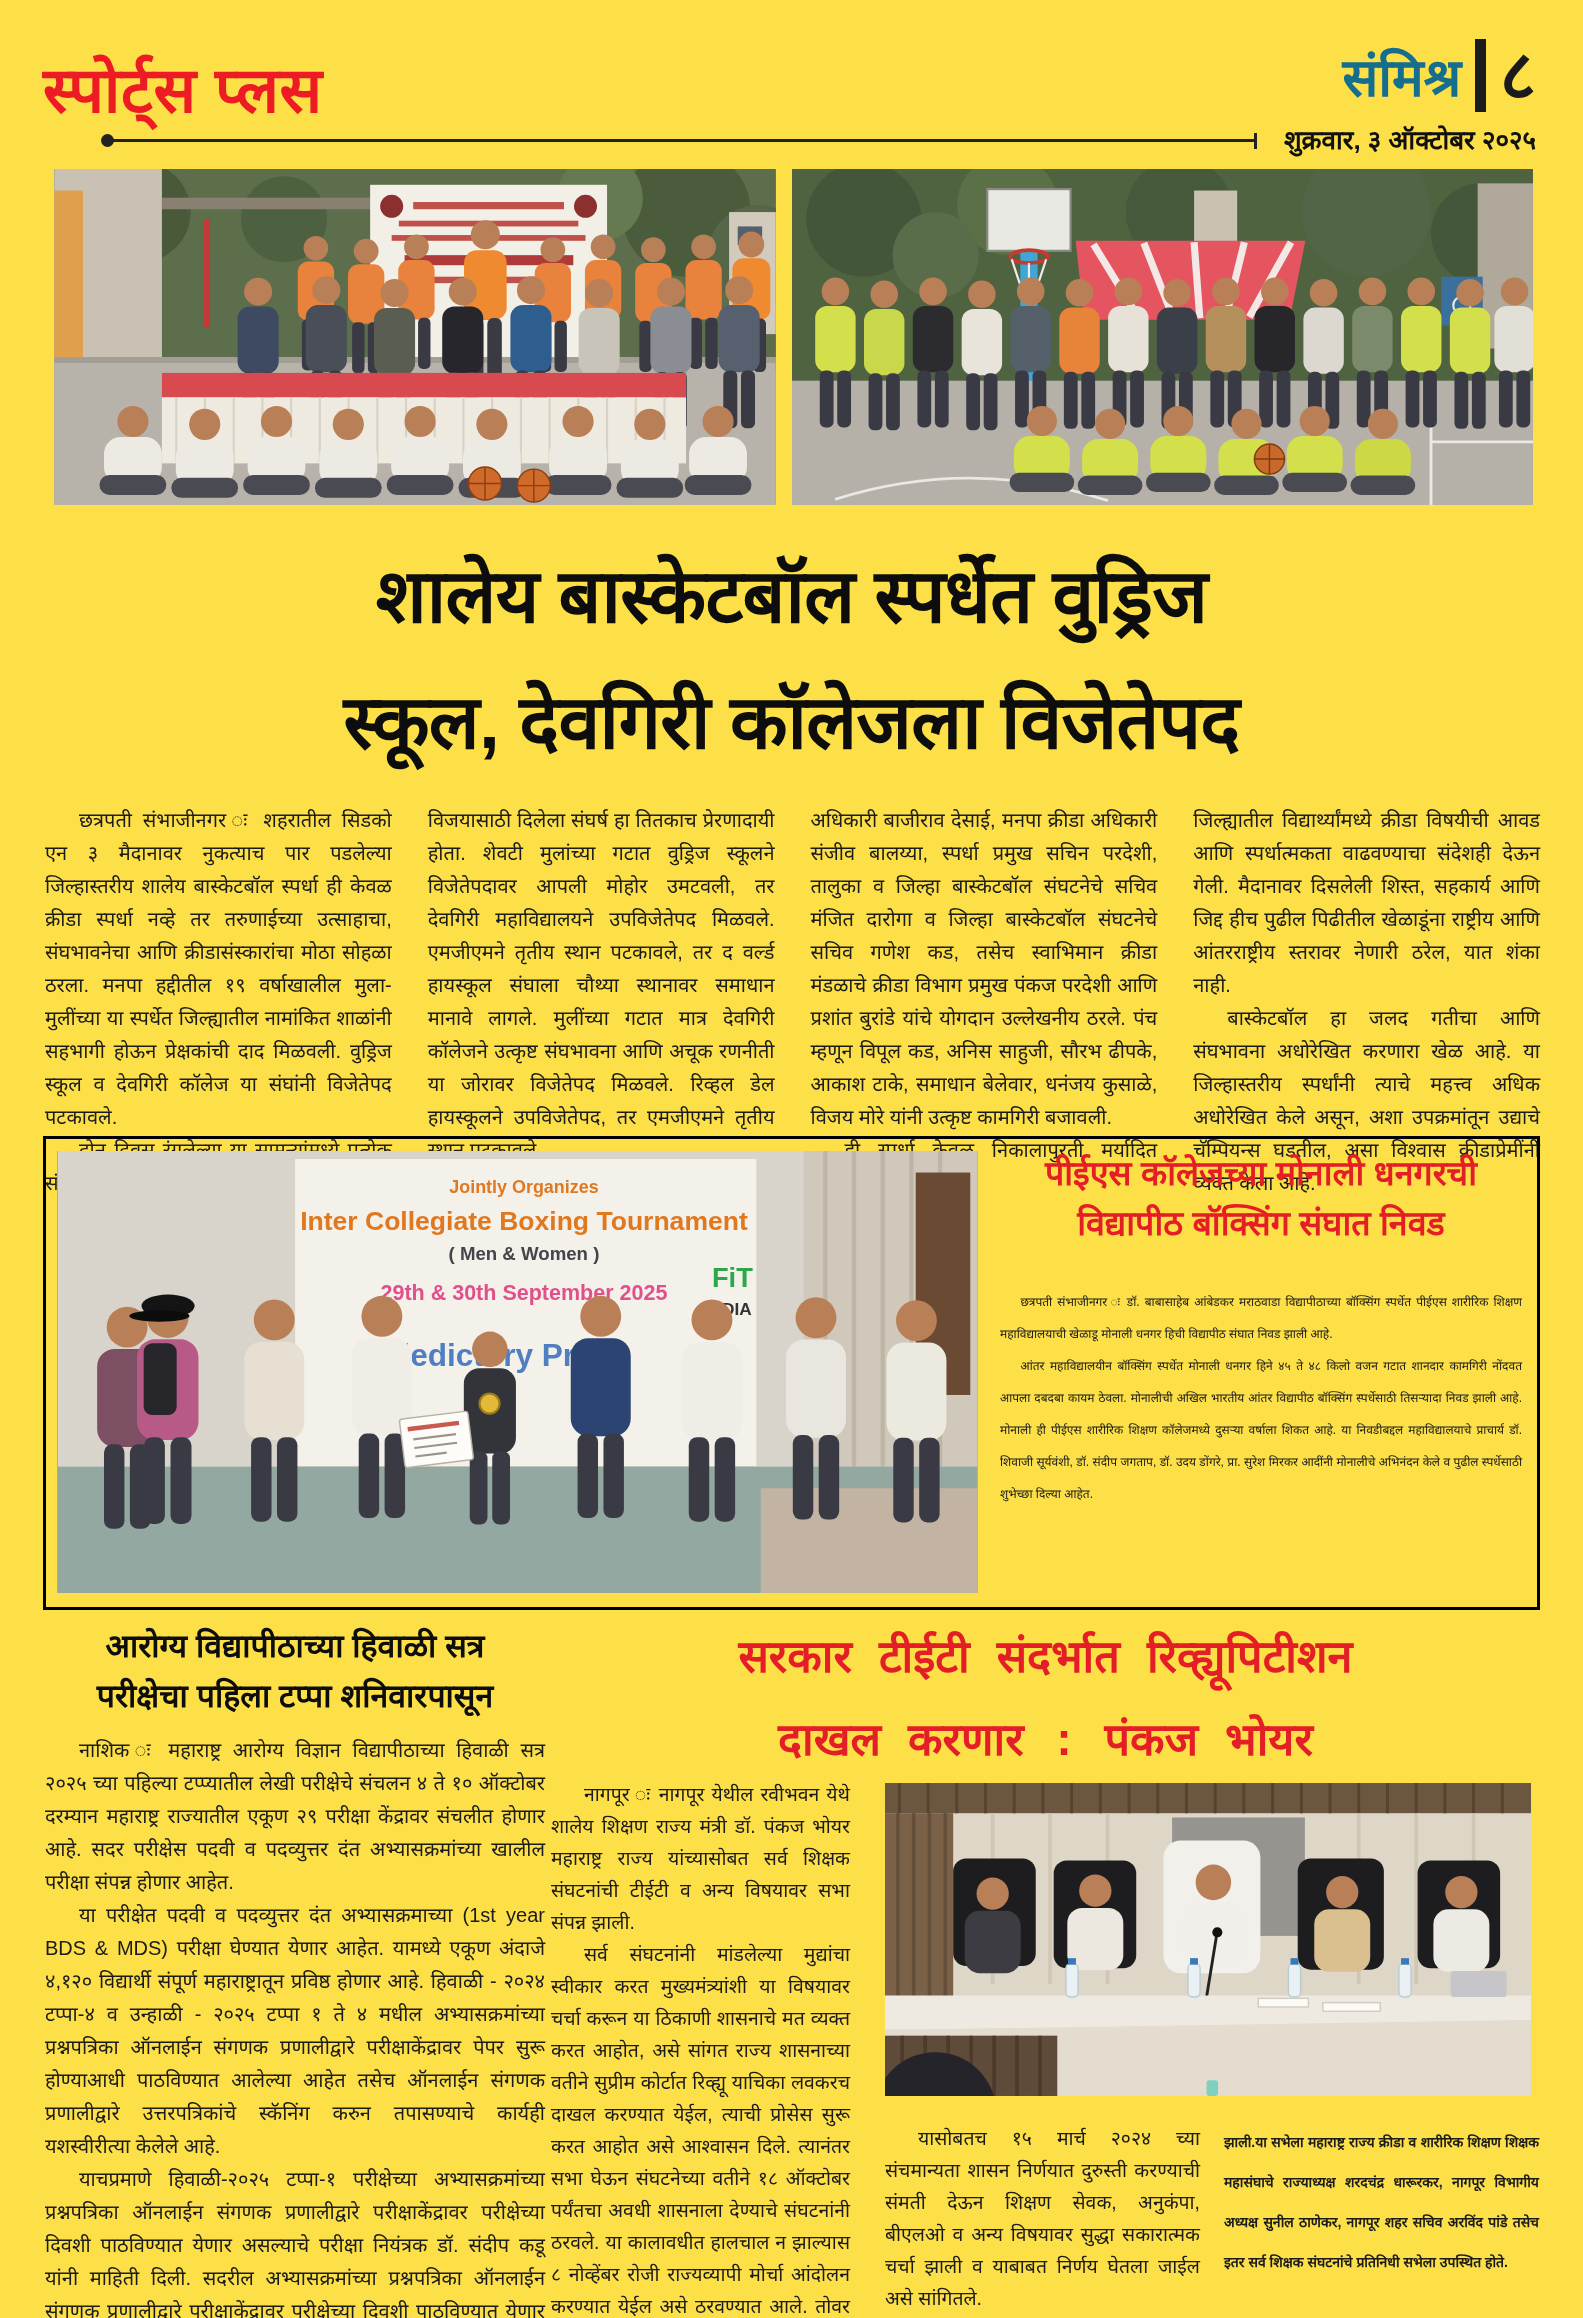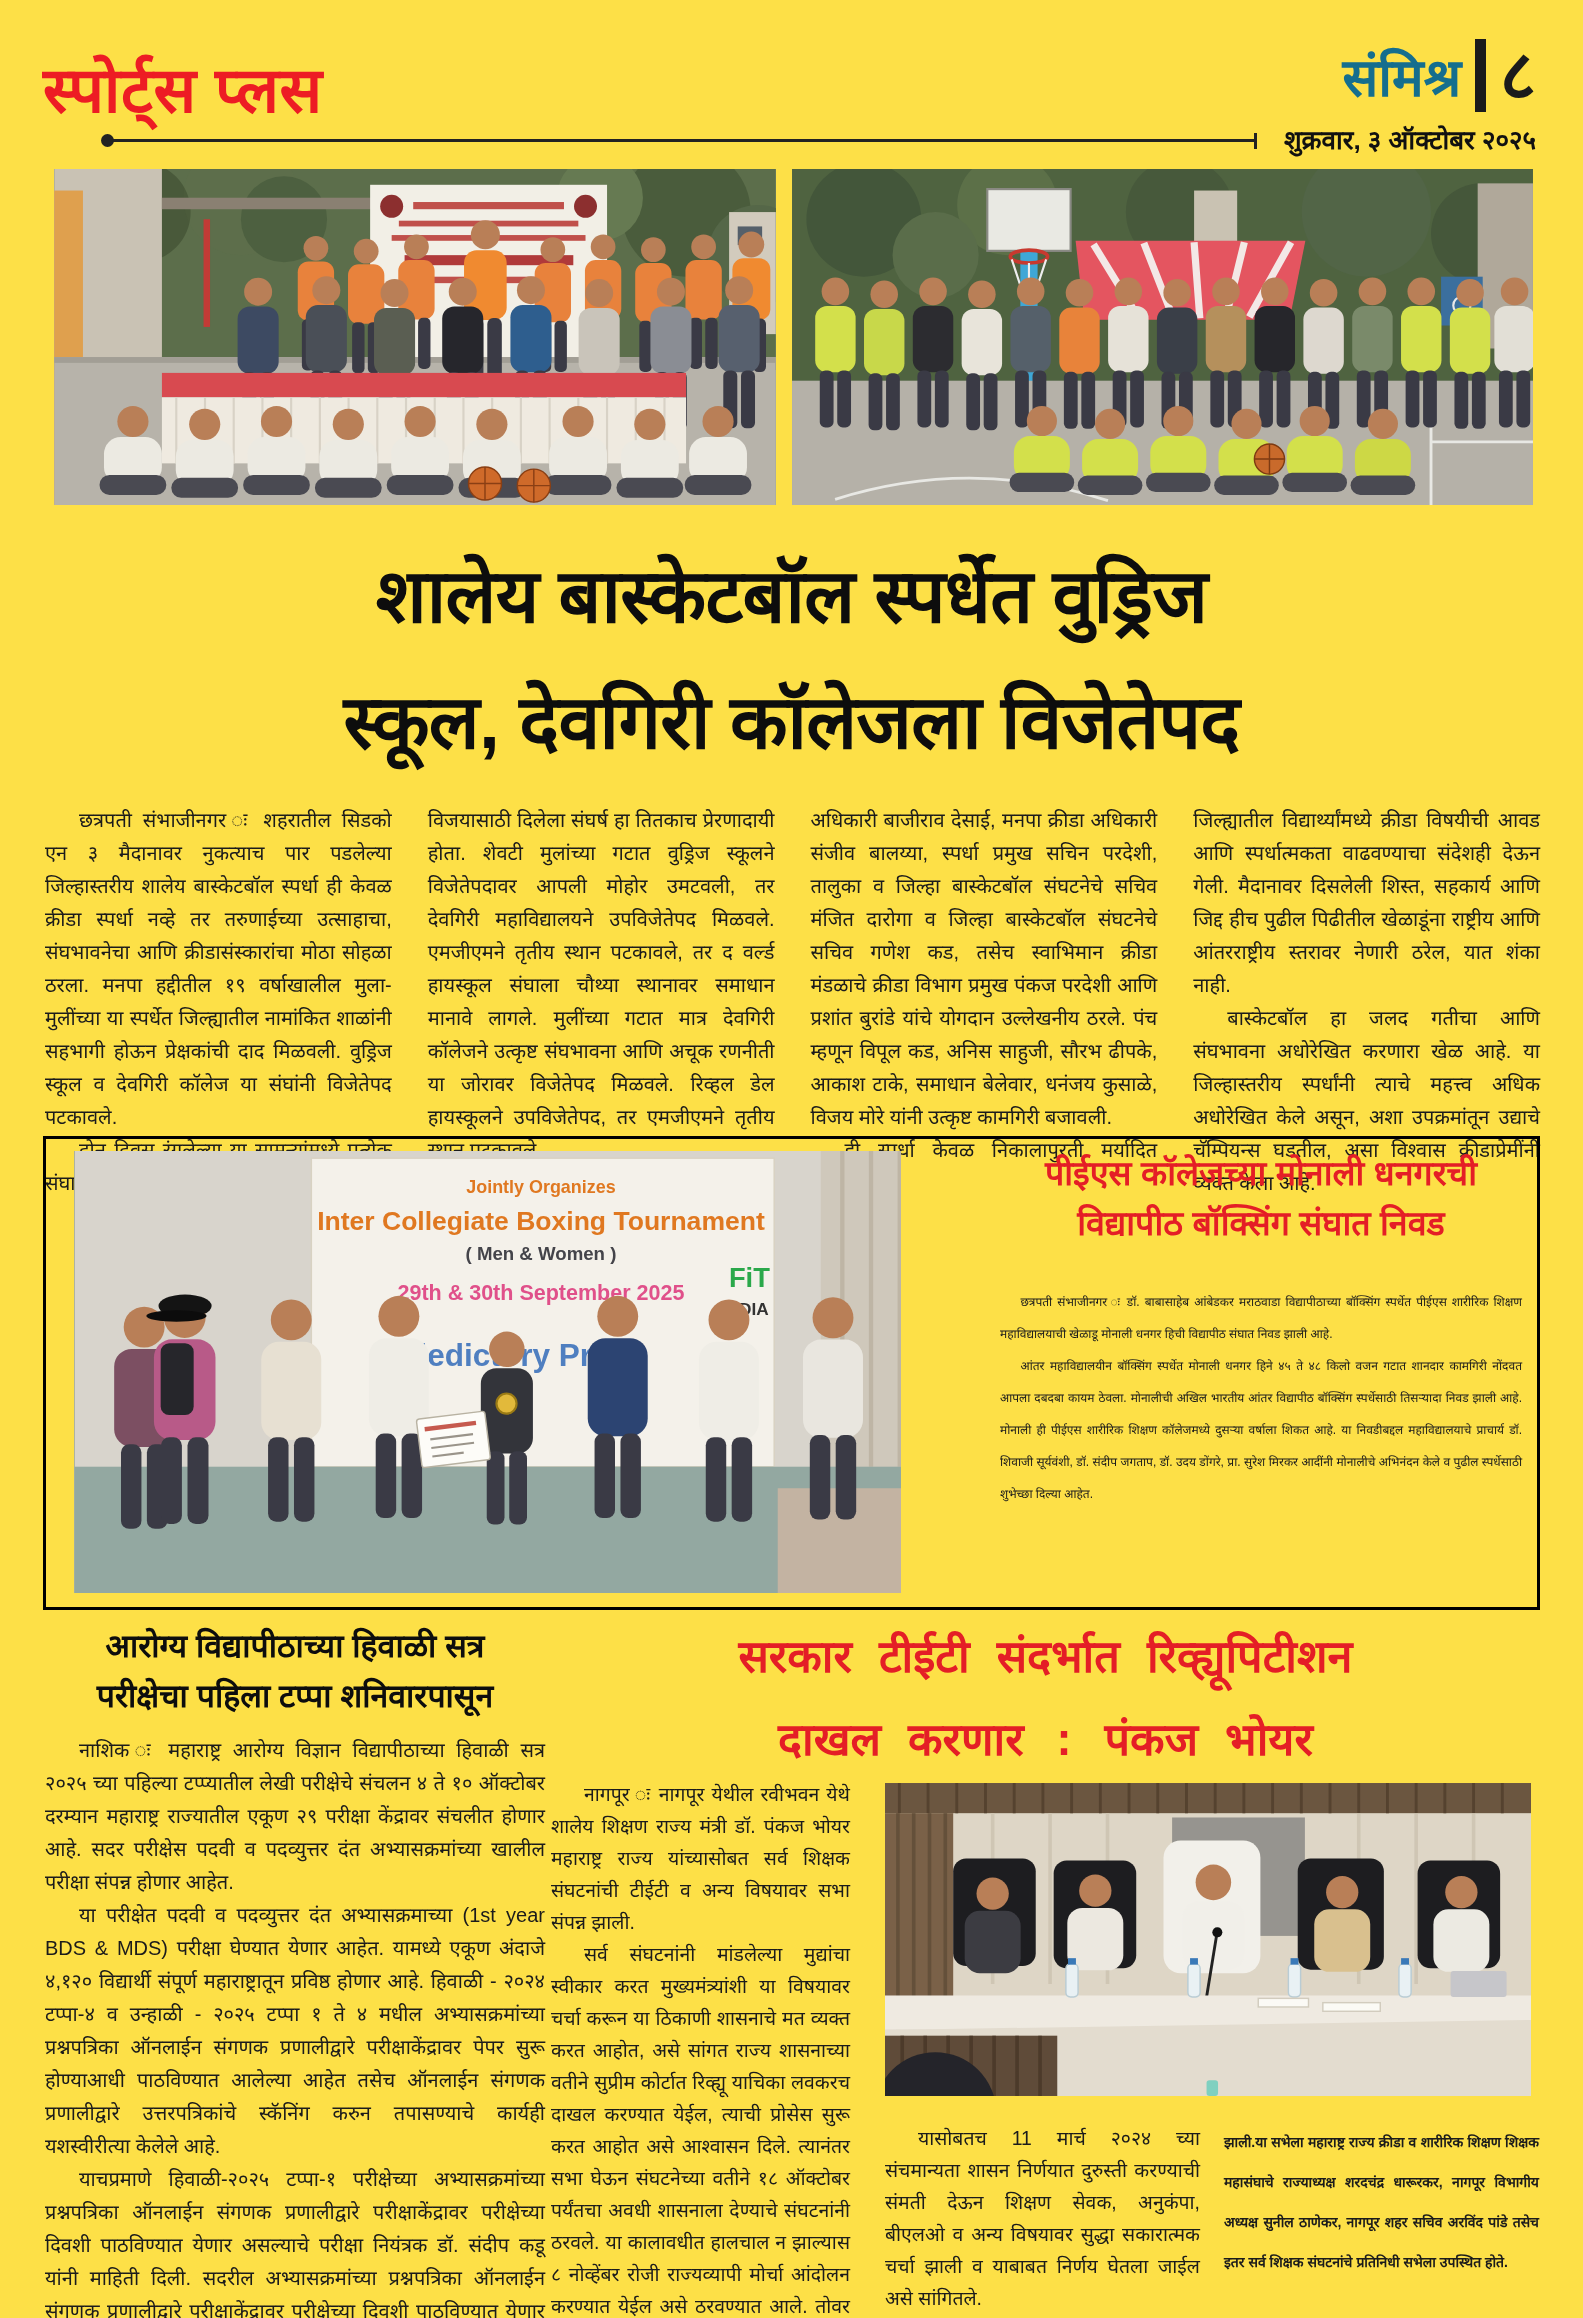--- a/index.html
+++ b/index.html
@@ -25,21 +25,21 @@
   
   .lead-headline{position:absolute;left:43px;top:533px;width:1497px;text-align:center;
     font-weight:800;color:#0d0d0d;font-size:75px;line-height:126px;letter-spacing:-0.7px;}
   
   .lead-cols{position:absolute;left:45px;top:804px;width:1495px;display:flex;gap:36px;}
   .col{flex:1;font-size:20px;line-height:33px;text-align:justify;}
   .bodytext p{margin:0;text-indent:1.7em;}
   .bodytext p.cont{text-indent:0;}
   
   .mid-box{position:absolute;left:43px;top:1136px;width:1497px;height:474px;border:3.6px solid #000;box-sizing:border-box;}
-  #photo-boxing{position:absolute;left:28px;top:11.5px;width:827px;height:442px;}
+  #photo-boxing{position:absolute;left:11px;top:11.5px;width:921px;height:442px;}
   .mid-article{position:absolute;left:954px;top:8.6px;width:522px;}
   .mid-headline{font-size:34px;line-height:50px;font-weight:800;color:#e41e26;text-align:center;}
   .mid-body{margin-top:38px;font-size:12px;line-height:32px;text-align:justify;}
   
   .exam-article{position:absolute;left:45px;top:1621px;width:500px;}
   .exam-headline{font-size:32px;line-height:50px;font-weight:800;color:#0d0d0d;text-align:center;}
   .exam-body{margin-top:13px;font-size:20px;line-height:33px;text-align:justify;}
   
   .tet-article{position:absolute;left:551px;top:1619px;width:989px;height:700px;}
   .tet-headline{font-size:45px;line-height:83px;font-weight:800;color:#e41e26;text-align:center;font-family:Liberation Mono, monospace;}
@@ -341,21 +341,21 @@
         </g>
         <rect x="788" y="262" width="78" height="36" rx="4" fill="#c6c6ca"></rect>
         <rect x="520" y="300" width="70" height="12" fill="#fbfaf5" stroke="#d2ccbe" stroke-width="2"></rect>
         <rect x="610" y="306" width="80" height="12" fill="#fbfaf5" stroke="#d2ccbe" stroke-width="2"></rect>
         <circle cx="70" cy="460" r="85" fill="#24242a"></circle>
         <rect x="448" y="414" width="16" height="22" rx="4" fill="#7fd0c0"></rect>
       </svg>
     </div>
 
     <div class="tet-colB bodytext">
-        <p>यासोबतच 11 मार्च २०२४ च्या संचमान्यता शासन निर्णयात दुरुस्ती करण्याची संमती देऊन शिक्षण सेवक, अनुकंपा, बीएलओ व अन्य विषयावर सुद्धा सकारात्मक चर्चा झाली व याबाबत निर्णय घेतला जाईल असे सांगितले.</p>
+        <p>यासोबतच १५ मार्च २०२४ च्या संचमान्यता शासन निर्णयात दुरुस्ती करण्याची संमती देऊन शिक्षण सेवक, अनुकंपा, बीएलओ व अन्य विषयावर सुद्धा सकारात्मक चर्चा झाली व याबाबत निर्णय घेतला जाईल असे सांगितले.</p>
         <p>एकंदरीत आजची सभा व चर्चा यशस्वी</p>
       </div>
     <div class="tet-colC bodytext">
         <p class="cont">झाली.या सभेला महाराष्ट्र राज्य क्रीडा व शारीरिक शिक्षण शिक्षक महासंघाचे राज्याध्यक्ष शरदचंद्र धारूरकर, नागपूर विभागीय अध्यक्ष सुनील ठाणेकर, नागपूर शहर सचिव अरविंद पांडे तसेच इतर सर्व शिक्षक संघटनांचे प्रतिनिधी सभेला उपस्थित होते.</p>
       </div>
   </div>
 
 </div>
 
 

